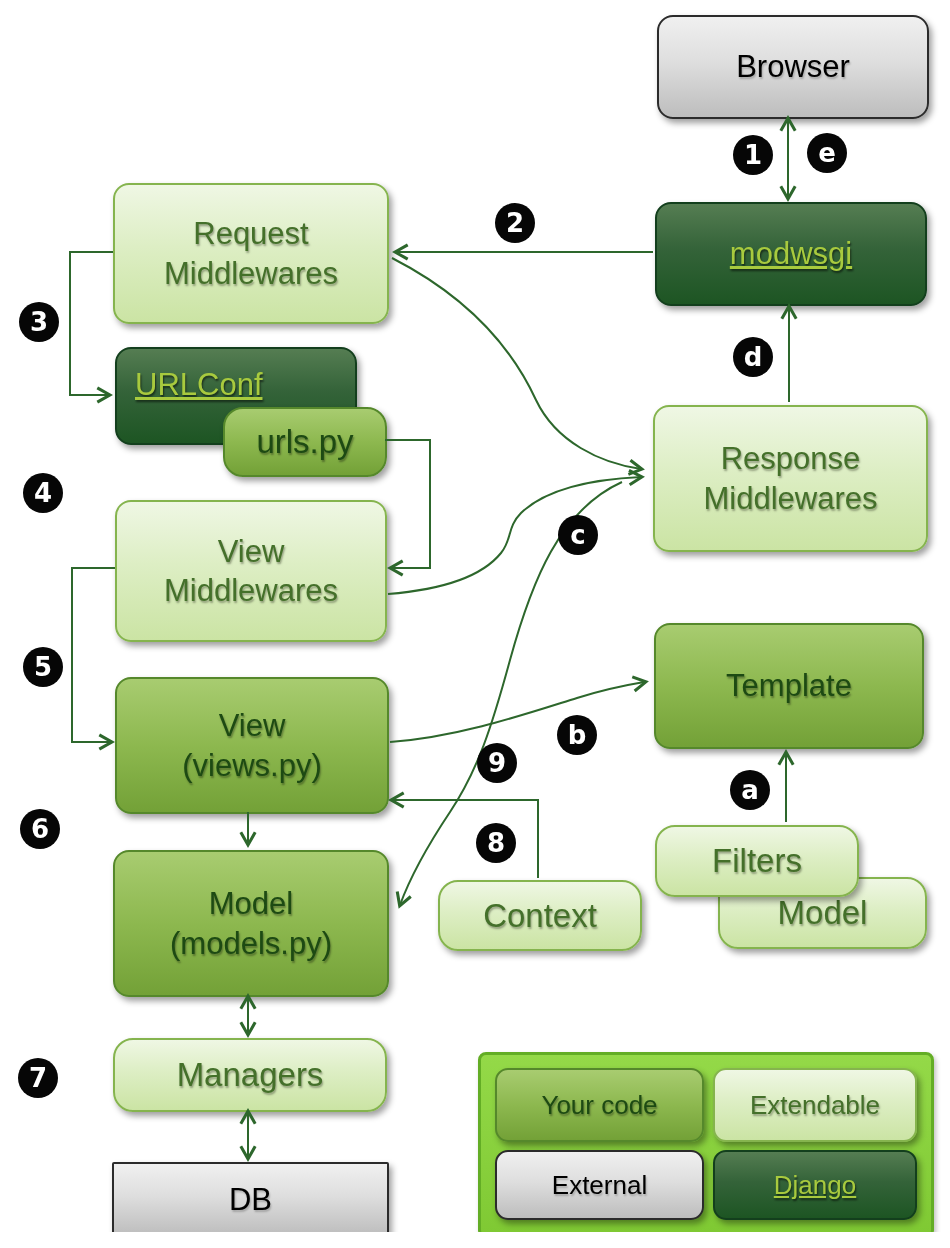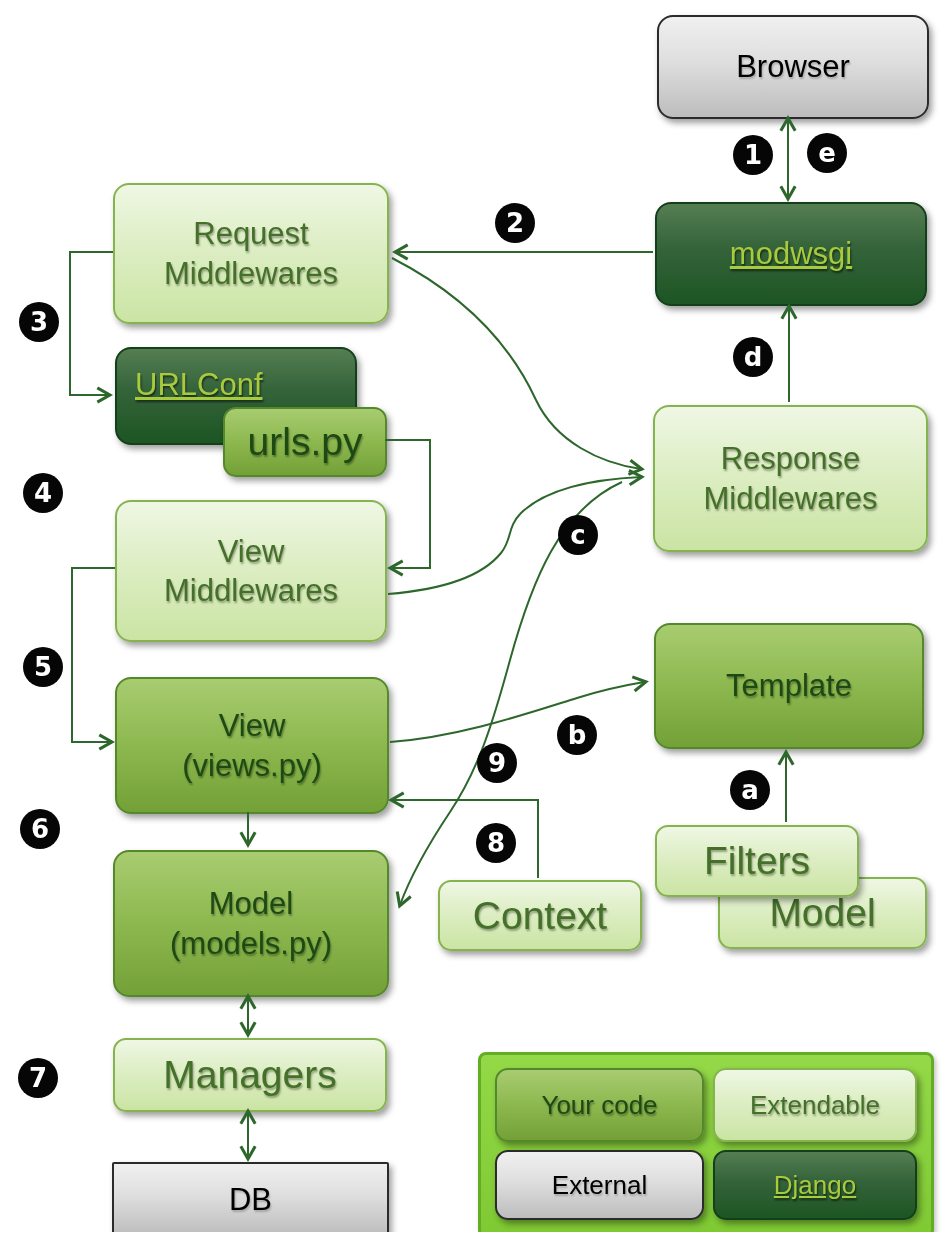--- a/index.html
+++ b/index.html
@@ -29,21 +29,21 @@
     background:linear-gradient(180deg,#557d52 0%,#346339 45%,#1d5523 100%);
     border:2px solid #133f1d;color:#a8ca3e;
     text-shadow:1px 2px 2px rgba(0,0,0,.55);
     text-decoration:underline;
   }
   .gray{
     background:linear-gradient(180deg,#f0f0f0 0%,#dedede 45%,#bdbdbd 100%);
     border:2px solid #2b2b2b;color:#000000;
     text-shadow:1px 2px 2px rgba(0,0,0,.22);
   }
-  .small{font-size:39px;border-radius:13px;}
+  .small{font-size:33px;border-radius:20px;}
   .marker{
     position:absolute;width:40px;height:40px;border-radius:50%;
     background:#060606;color:#ffffff;display:flex;align-items:center;justify-content:center;
     font-size:26px;font-weight:bold;z-index:6;
     font-family:"DejaVu Sans", sans-serif;
   }
   .legend{
     position:absolute;left:478px;top:1052px;width:450px;height:180px;
     background:linear-gradient(180deg,#94d948 0%,#7fc933 100%);
     border:3px solid #63ad25;border-radius:8px;z-index:1;

